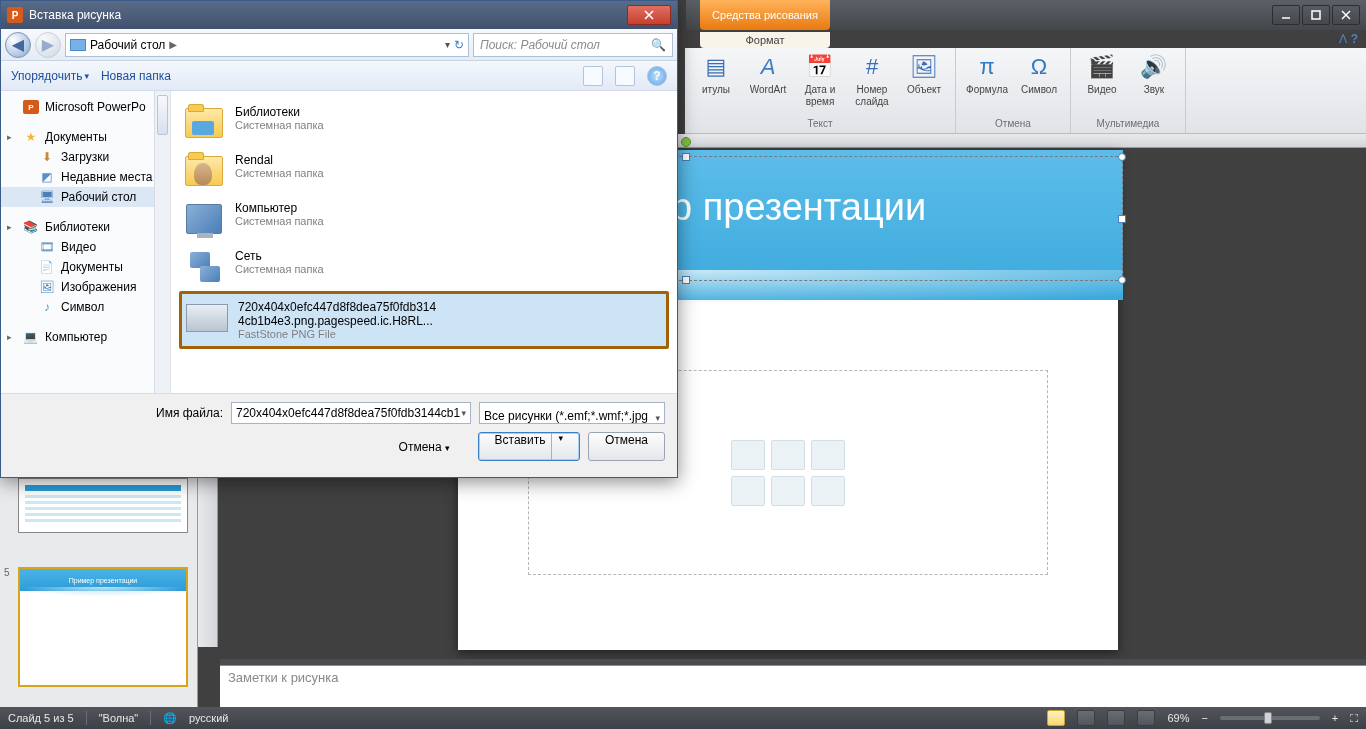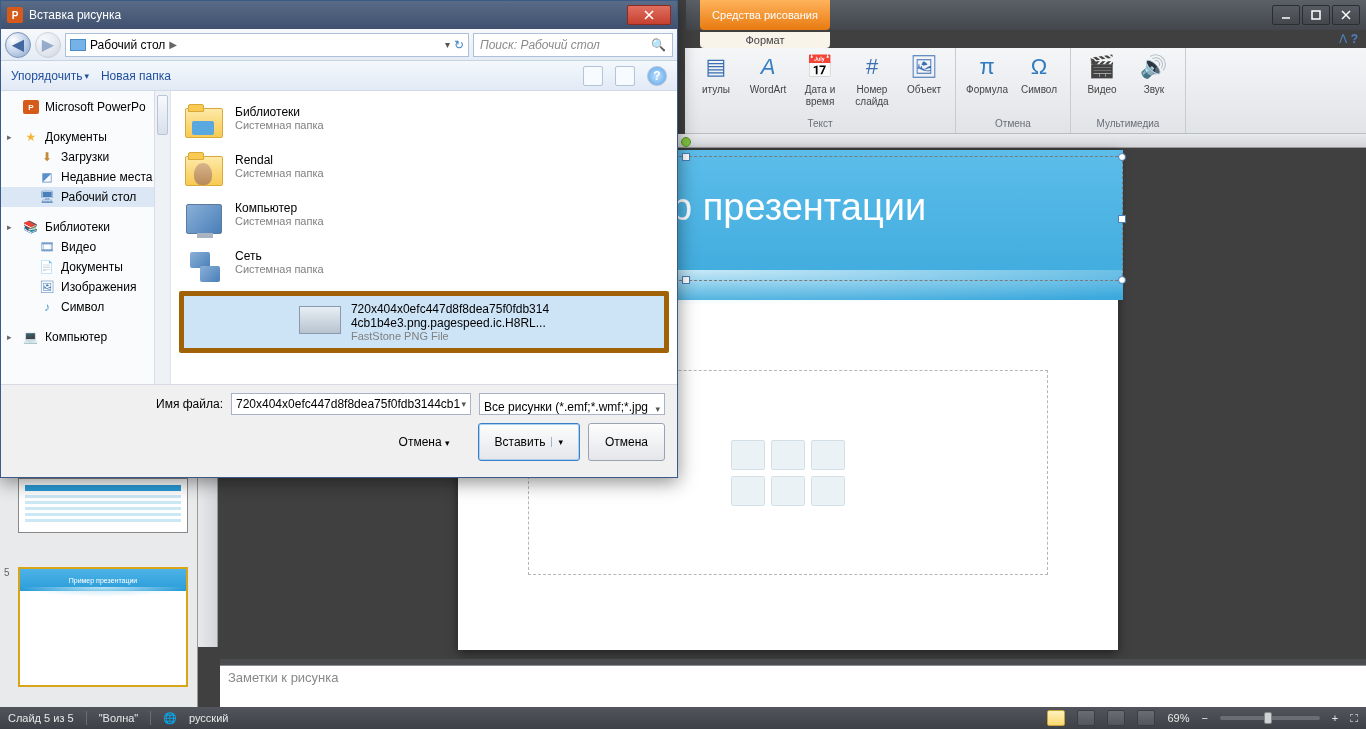--- a/index.html
+++ b/index.html
@@ -91,32 +91,32 @@
 .fd-tree { width: 170px; background: #fafbfc; border-right: 1px solid #e0e4ea; overflow-y: auto; font-size: 12px; padding: 6px 0; position: relative; }
 .tree-item { padding: 3px 6px 3px 22px; display: flex; align-items: center; gap: 6px; position: relative; }
 .tree-item.sel { background: #dce7f5; }
 .tree-item .caret { position:absolute; left:6px; font-size:9px; color:#666; }
 .tree-ico { width: 16px; height: 14px; display: inline-flex; align-items: center; justify-content: center; }
 .tree-sb { position:absolute; top:0; bottom:0; right:0; width:16px; background:#eef1f5; border-left:1px solid #d8dde5; }
 .tree-sb .th { position:absolute; top:4px; left:2px; right:2px; height:40px; background:linear-gradient(180deg,#f7f9fc,#d8e0ec); border:1px solid #b8c5d8; border-radius:2px; }
 
 .fd-list { flex: 1; background: #fff; padding: 8px; overflow: auto; }
 .list-item { display: flex; gap: 10px; padding: 6px 4px; border-radius: 2px; }
-.list-item.sel { background: #cde4f7; border: 5px solid #a16207; justify-content: center; }
+.list-item.sel { background: #cde4f7; border: 3px solid #a16207; }
 .item-ico { width: 42px; height: 36px; display: flex; align-items: center; justify-content: center; }
 .item-text { display: flex; flex-direction: column; font-size: 12px; }
 .item-text .sub { color: #808080; font-size: 11px; }
 .folder-ico { width: 38px; height: 30px; background: linear-gradient(180deg,#fde9a8,#f8ca52); border: 1px solid #d9a93a; border-radius: 2px; position: relative; }
 .folder-ico::before { content:""; position:absolute; top:-5px; left:2px; width:14px; height:6px; background:#f8ca52; border:1px solid #d9a93a; border-radius:2px 2px 0 0; }
 
 .fd-footer { padding: 8px 12px; background: #f0f0f0; border-top: 1px solid #d8dce2; font-size: 12px; }
 .footer-row { display: flex; align-items: center; gap: 8px; justify-content: flex-end; margin-bottom: 8px; }
 .combo { height: 22px; border: 1px solid #a8b4c5; background: #fff; display: flex; align-items: center; padding: 0 4px; font-size: 12px; }
 .combo .arrow { margin-left: auto; font-size: 9px; color: #555; }
-.btn { height: 38px; padding: 0 16px; background: linear-gradient(180deg,#fdfdfd,#e4e6ea); border: 1px solid #9aa3b0; border-radius: 3px; font-size: 12px; display: flex; align-items: center; }
+.btn { height: 29px; padding: 0 16px; background: linear-gradient(180deg,#fdfdfd,#e4e6ea); border: 1px solid #9aa3b0; border-radius: 3px; font-size: 12px; display: flex; }
 .btn.primary { border: 1px solid #3b7fc5; box-shadow: 0 0 0 1px #a7d0f2 inset; }
 </style>
 </head>
 <body>
 
 <div class="app-titlebar">
   <div class="window-controls">
     <div class="win-btn">
         <svg viewBox="0 0 10 10">
           <line x1="1" y1="8" x2="9" y2="8" stroke="#fff" stroke-width="1.5"></line>

